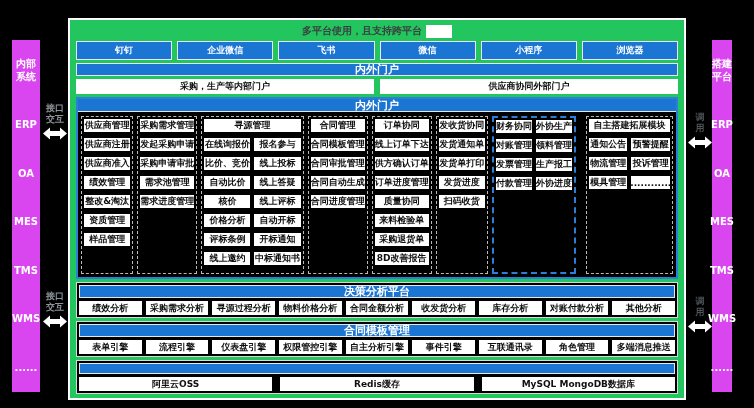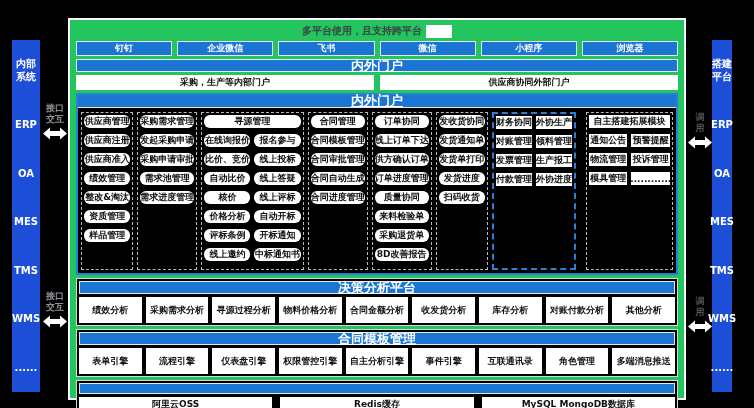--- a/index.html
+++ b/index.html
@@ -1,21 +1,21 @@
 <!DOCTYPE html>
 <html><head>
 <meta charset="utf-8">
 <style>
   * { margin:0; padding:0; box-sizing:border-box; }
   html,body { width:754px; height:408px; background:#000; overflow:hidden;
     font-family:"DejaVu Sans","Liberation Sans",sans-serif; }
   .abs { position:absolute; }
 
   
-  .side-bar { background:#1d4ed8; display:flex; flex-direction:column;
+  .side-bar { background:#d946ef; display:flex; flex-direction:column;
     align-items:center; justify-content:space-around; color:#fff;
     font-weight:bold; font-size:10px; text-align:center; line-height:1.25; }
   .side-label { font-size:10px; }
 
   
   .conn { display:flex; flex-direction:column; align-items:center; gap:2px; }
   .conn-label { color:#8d9399; font-size:9px; font-weight:bold;
     text-align:center; line-height:1.2; width:22px; }
   .conn-label.dim { color:#4e5357; }
 
@@ -23,51 +23,51 @@
   .frame { left:68px; top:18px; width:618px; height:382px;
     border:2px solid #fff; background:#22c55e; padding:4px 6px;
     display:flex; flex-direction:column; gap:3px; }
 
   .title-bar { height:17px; display:flex; align-items:center; justify-content:center;
     gap:4px; color:#3d3f42; font-size:10px; font-weight:bold; }
   .redact { display:inline-block; width:26px; height:13px; background:#fff; }
 
   .blue { background:#1b76d3; color:#fff; font-weight:bold; }
   .bluebar { height:13px; display:flex; align-items:center; justify-content:center;
-    font-size:13px; border:1px solid #e8e8e8;text-decoration:underline; }
+    font-size:11px; border:1px solid #e8e8e8; }
   .btn-row { display:flex; gap:5px; height:33px; }
   .btn { flex:1; display:flex; align-items:center; justify-content:center;
     font-size:9px; border:1px solid #e8e8e8; }
 
   .wbox { background:#fff; color:#101010; font-weight:bold; font-size:9px;
     display:flex; align-items:center; justify-content:center; height:13px;
     white-space:nowrap; overflow:hidden; }
   .portal-row { display:flex; gap:6px; height:15px; }
   .portal-row .wbox { flex:1; height:15px; }
 
   
   .module-section { border:2px solid #2b7fd9; background:#000; padding:0 0 2px 0;
     display:flex; flex-direction:column; gap:3px; }
   .module-grid { display:flex; gap:4px; padding:1px 3px; }
   .mcol { flex:1; border:1px dashed #b9b9b9; padding:2px; min-height:158px; }
-  .mcol .wbox { margin-bottom:6px;border-radius:6px; }
+  .mcol .wbox { margin-bottom:6px; }
   .mcol .wbox:last-child { margin-bottom:0; }
   .mcol-wide { flex:2.08; }
   .pair-row { display:flex; gap:4px; margin-bottom:6px; }
   .pair-row:last-child { margin-bottom:0; }
   .pair-row .wbox { flex:1; margin-bottom:0; }
   .rgroup { flex:2.08; display:flex; gap:10px; }
   .fin-block { border:2px dashed #2b7fd9; padding:2px; }
   .ext-block { border:1px dashed #b9b9b9; padding:2px; flex:1; }
   .span-head { margin-bottom:6px; }
 
   .sect { border:1px solid #d8d8d8; padding:2px; display:flex;
     flex-direction:column; gap:3px; background:#000; }
   .nine-row { display:flex; gap:4px; }
-  .nine-row .wbox { flex:1; height:26px; }
+  .nine-row .wbox { flex:1; height:14px; }
   .three-row { display:flex; gap:8px; }
   .three-row .wbox { flex:1; height:14px; }
 
   .arrow-svg { display:block; }
 </style>
 </head>
 <body>
 
 <div class="abs side-bar" style="left:12px; top:40px; width:28px; height:352px;">
   <div class="side-label">内部系统</div>

